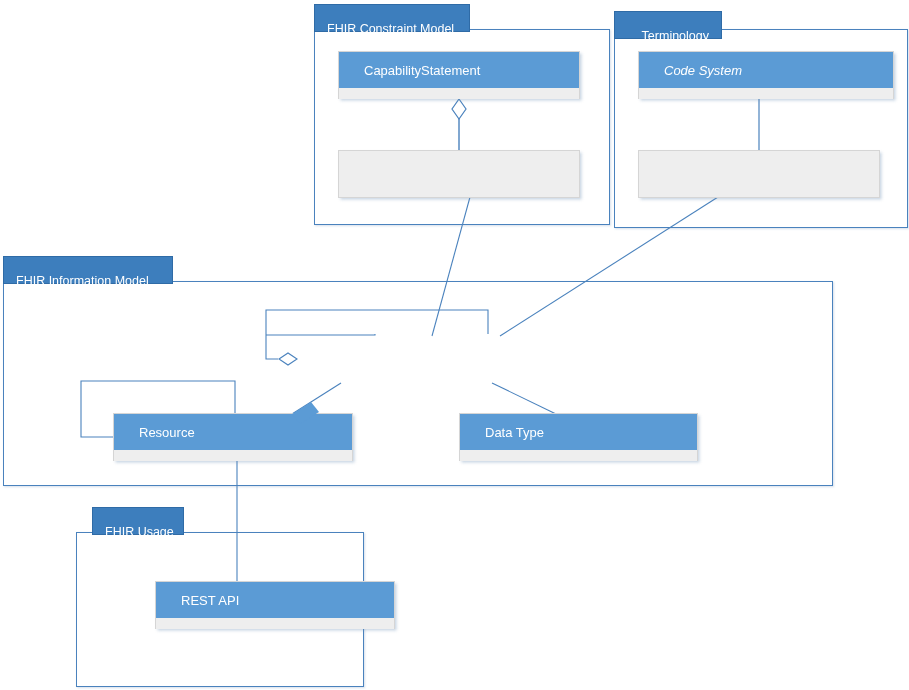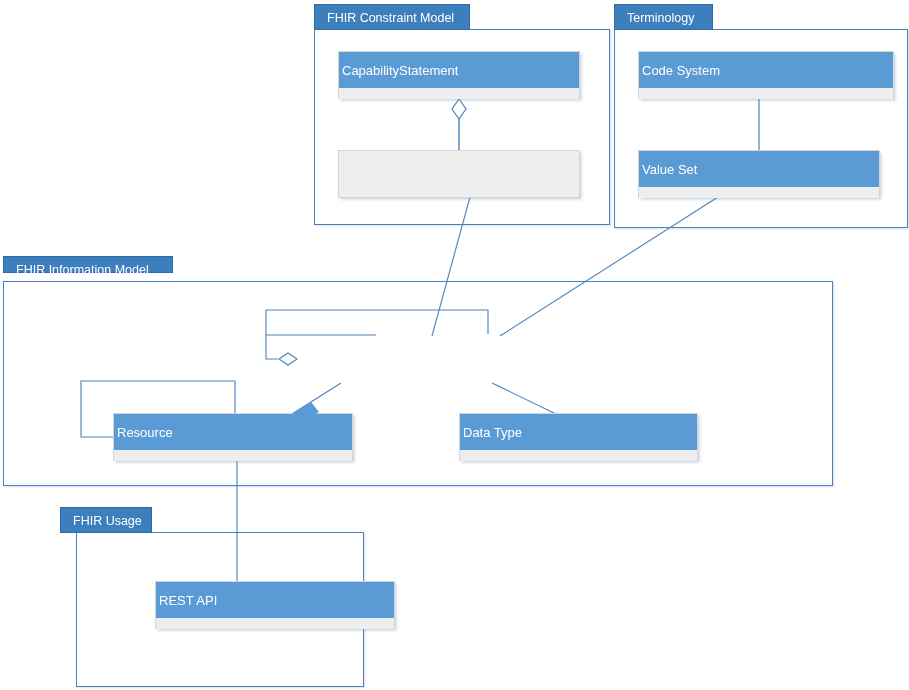--- a/index.html
+++ b/index.html
@@ -43,21 +43,21 @@
   }
   .package-tab {
     position: absolute;
     left: 0;
     top: 0;
     background: #3d7ebd;
     border: 1px solid #2f6ba6;
     color: #ffffff;
     font-size: 12.5px;
     line-height: 1;
-    padding: 7px 12px 8px 12px;
+    padding: 18px 12px 8px 12px;
     white-space: nowrap;
     box-sizing: border-box;
     z-index: 8;
   }
   .package-body {
     position: absolute;
     left: 0;
     background: transparent;
     border: 1px solid #4a82bd;
     box-sizing: border-box;
@@ -73,21 +73,21 @@
     border: 1px solid #d5d5d5;
   }
   .umlbox .title {
     background: #5b9bd5;
     color: #ffffff;
     font-size: 13px;
     line-height: 1;
     box-sizing: border-box;
     display: flex;
     align-items: center;
-    padding-left: 3px;
+    padding-left: 25px;
     height: 36px;
     white-space: nowrap;
     overflow: hidden;
   }
   .umlbox .compartment {
     background: #eeeeee;
     height: 11px;
     box-sizing: border-box;
   }
 </style>
@@ -123,55 +123,54 @@
 
   <div class="package">
     <div class="package-body" style="left:314px; top:29px; width:296px; height:196px;"></div>
     <div class="package-tab" style="left:314px; top:4px; width:156px; height:26px;">
       <span>FHIR Constraint Model</span>
     </div>
   </div>
 
   <div class="package">
     <div class="package-body" style="left:614px; top:29px; width:294px; height:199px;"></div>
-    <div class="package-tab" style="left:614px; top:4px; width:99px; height:26px;">
+    <div class="package-tab" style="left:614px; top:11px; width:108px; height:26px;text-align:right;">
       <span>Terminology</span>
     </div>
   </div>
 
   <div class="package">
     <div class="package-body" style="left:3px; top:281px; width:830px; height:205px;"></div>
     <div class="package-tab" style="left:3px; top:256px; width:170px; height:16px;">
       <span>FHIR Information Model</span>
     </div>
   </div>
 
   <div class="package">
     <div class="package-body" style="left:76px; top:532px; width:288px; height:155px;"></div>
-    <div class="package-tab" style="left:60px; top:507px; width:92px; height:26px;">
+    <div class="package-tab" style="left:92px; top:507px; width:92px; height:26px;">
       <span>FHIR Usage</span>
     </div>
   </div>
 
   <div class="umlbox" style="left:338px; top:51px; width:242px; height:48px;">
     <div class="title">CapabilityStatement</div>
     <div class="compartment"></div>
   </div>
 
   <div class="umlbox" style="left:338px; top:150px; width:242px; height:48px;">
     <div class="compartment"></div>
   </div>
 
-  <div class="umlbox" style="left:638px; top:51px; width:256px; height:48px;">
+  <div class="umlbox" style="left:638px; top:51px; width:256px; height:48px;font-style:italic;">
     <div class="title">Code System</div>
     <div class="compartment"></div>
   </div>
 
   <div class="umlbox" style="left:638px; top:150px; width:242px; height:48px;">
-    <div class="title">Value Set</div>
     <div class="compartment"></div>
   </div>
 
 
   <div class="umlbox" style="left:113px; top:413px; width:240px; height:48px;">
     <div class="title">Resource</div>
     <div class="compartment"></div>
   </div>
 
   <div class="umlbox" style="left:459px; top:413px; width:239px; height:48px;">

